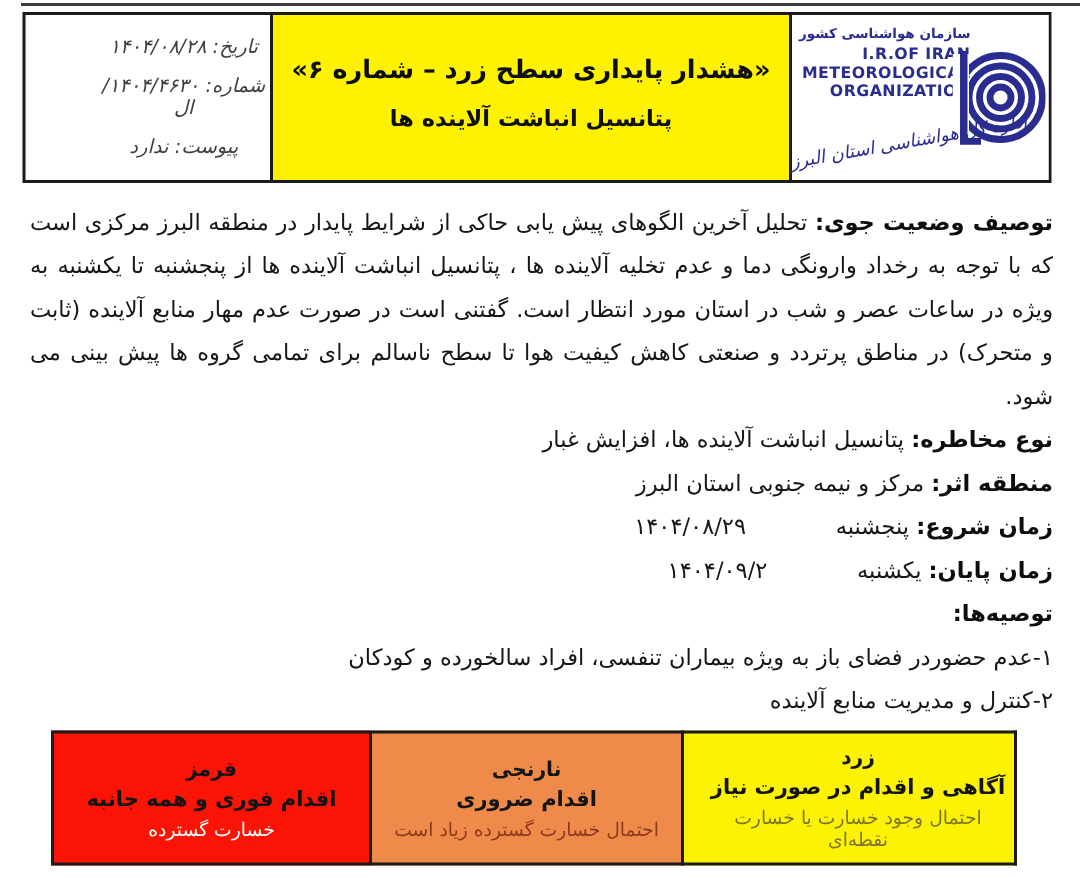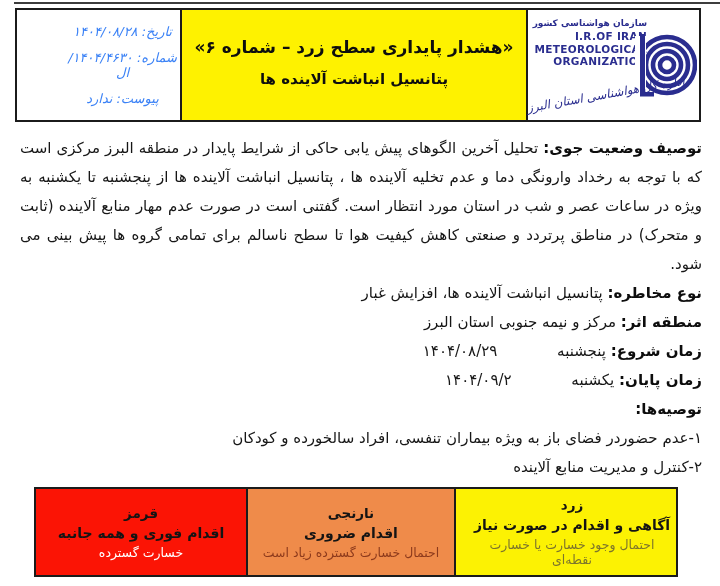--- a/index.html
+++ b/index.html
@@ -78,21 +78,21 @@
   .lv-action { font-size:14px;   font-weight:bold; color:#141414; }
   .lv-damage { font-size:12.5px; }
 </style>
 </head>
 <body>
 
 <div class="topline"></div>
 
 <div class="header">
 
-  <div class="cell-meta" style="color: #3b82f6; padding-left: 48px;">
+  <div class="cell-meta" style="color: #404040; padding-left: 48px;">
     <div>تاریخ: ۱۴۰۴/۰۸/۲۸</div>
     <div>شماره: ۱۴۰۴/۴۶۳۰/ال</div>
     <div>پیوست: ندارد</div>
   </div>
 
   <div class="cell-title" style="background-color: rgb(254, 242, 0);">
     <div class="title-main">«هشدار پایداری سطح زرد – شماره ۶»</div>
     <div class="title-sub">پتانسیل انباشت آلاینده ها</div>
   </div>
 

